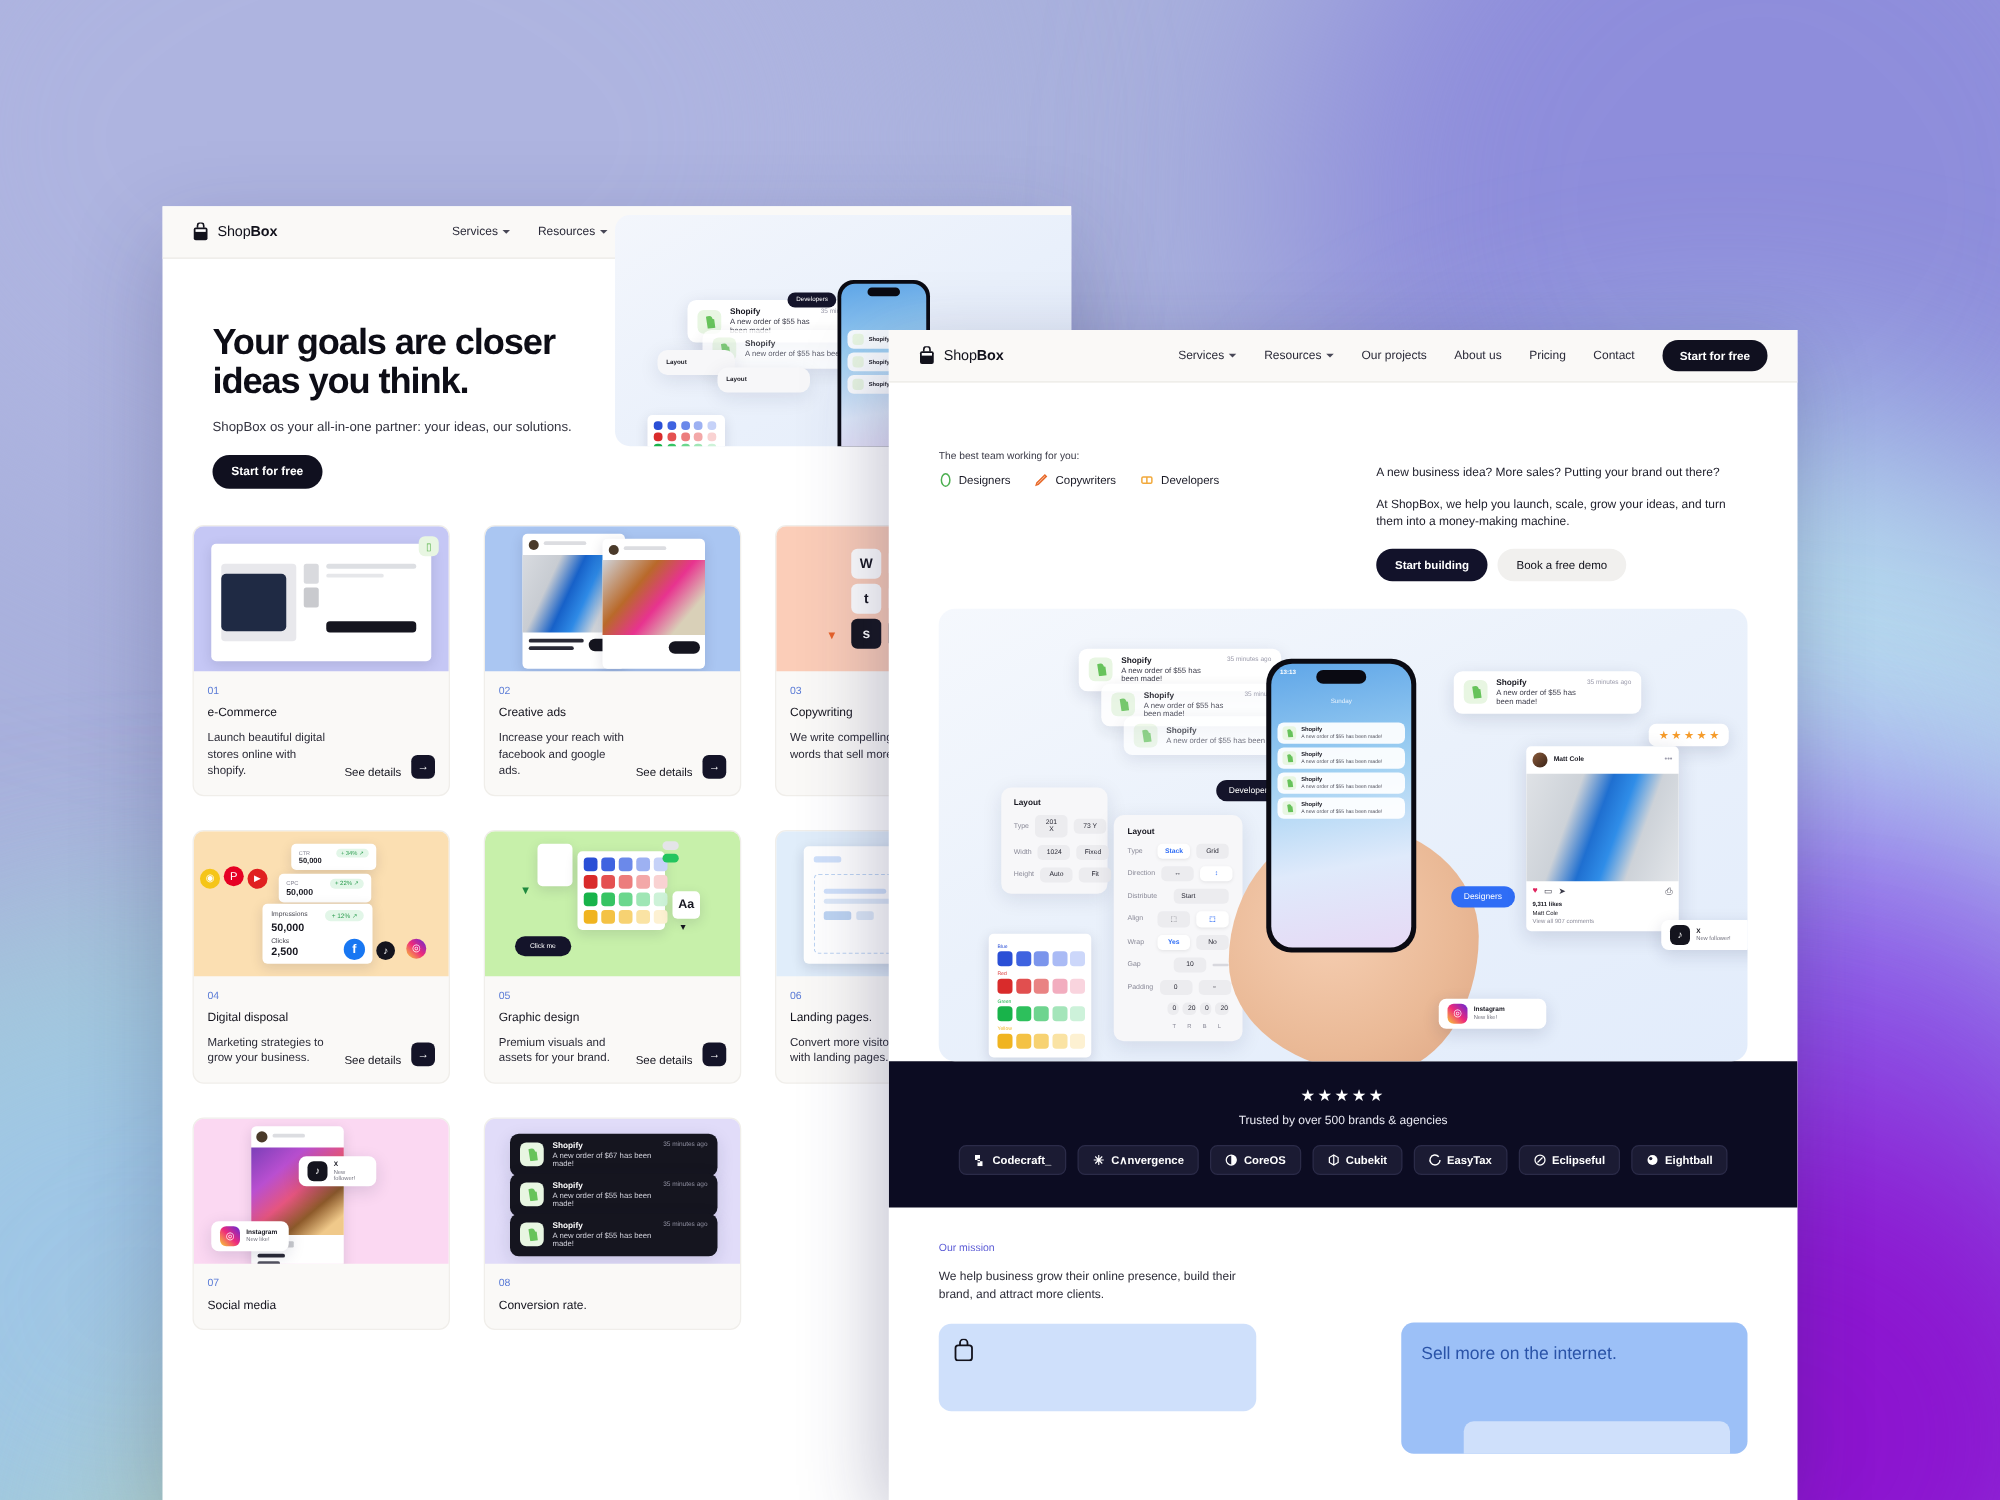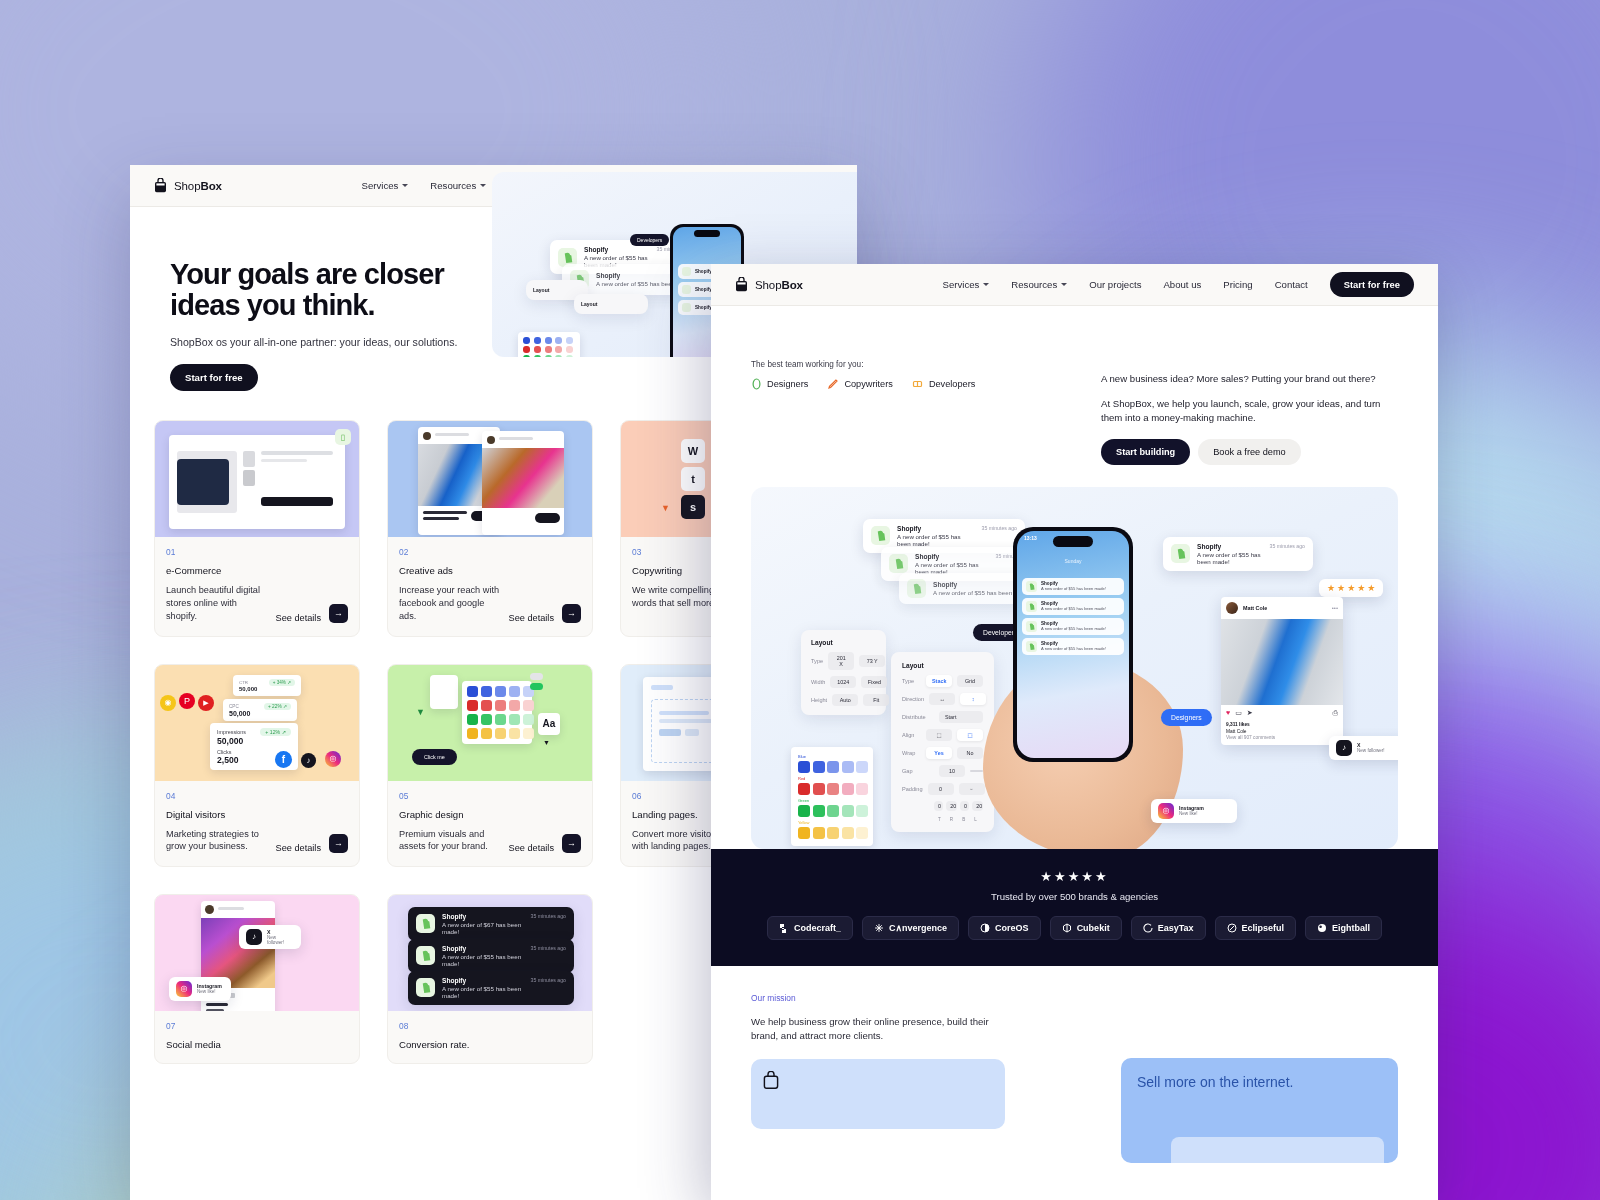--- a/index.html
+++ b/index.html
@@ -434,21 +434,21 @@
           <div style="font-size:8.6px;font-weight:700;color:#16161f">50,000</div>
           <div style="font-size:5.4px;color:#45454f;margin-top:3px">Clicks</div>
           <div style="font-size:8.6px;font-weight:700;color:#16161f">2,500</div>
         </div>
         <div style="position:absolute;left:120px;top:86px;width:17px;height:17px;border-radius:50%;background:#1877f2;display:flex;align-items:center;justify-content:center;color:#fff;font-size:10px;font-weight:700">f</div>
         <div style="position:absolute;left:146px;top:88px;width:15px;height:15px;border-radius:50%;background:#14141e;display:flex;align-items:center;justify-content:center;color:#fff;font-size:8px">♪</div>
         <div style="position:absolute;left:170px;top:86px;width:16px;height:16px;border-radius:50%;background:linear-gradient(45deg,#f9ce34,#ee2a7b,#6228d7);display:flex;align-items:center;justify-content:center;color:#fff;font-size:8px">◎</div>
       </div>
       <div class="card-body">
         <div class="card-num">04</div>
-        <div class="card-title">Digital visitors</div>
+        <div class="card-title">Digital disposal</div>
         <div class="card-foot">
           <div class="card-desc">Marketing strategies to grow your business.</div>
           <span class="see">See details</span>
           <span class="arrow-btn">→</span>
         </div>
       </div>
     </div>
 
     <div class="card">
       <div class="card-media m05">

